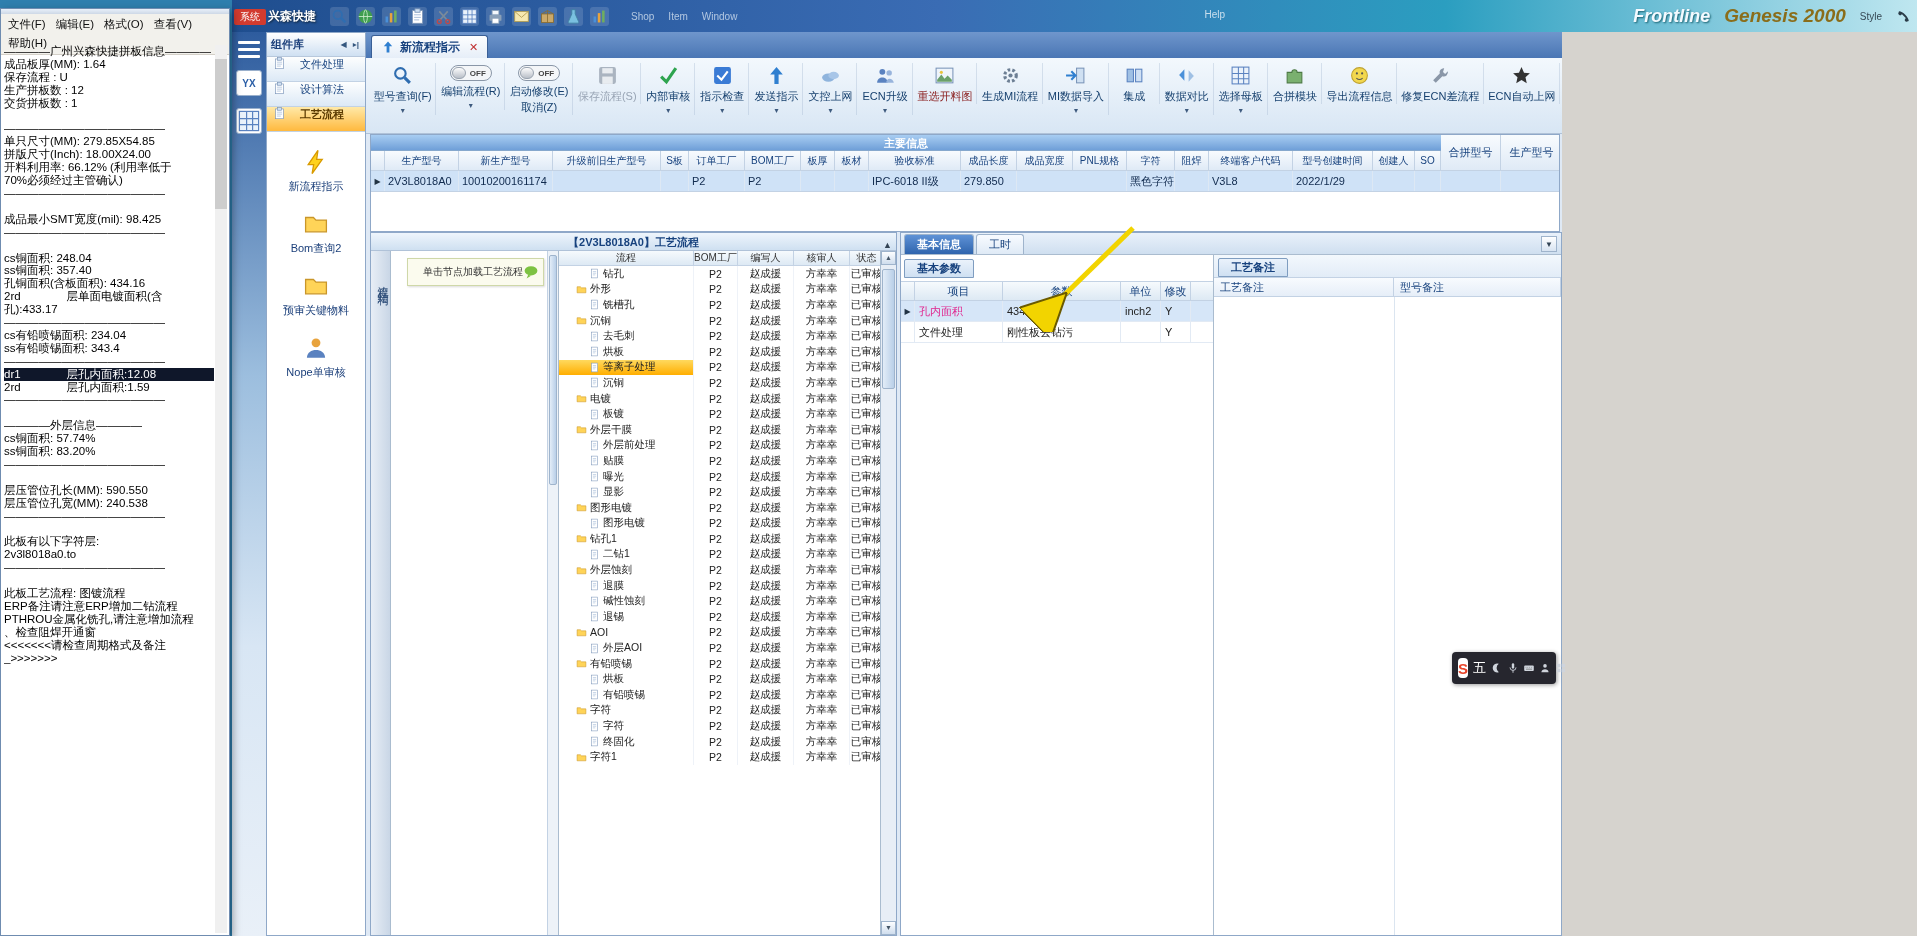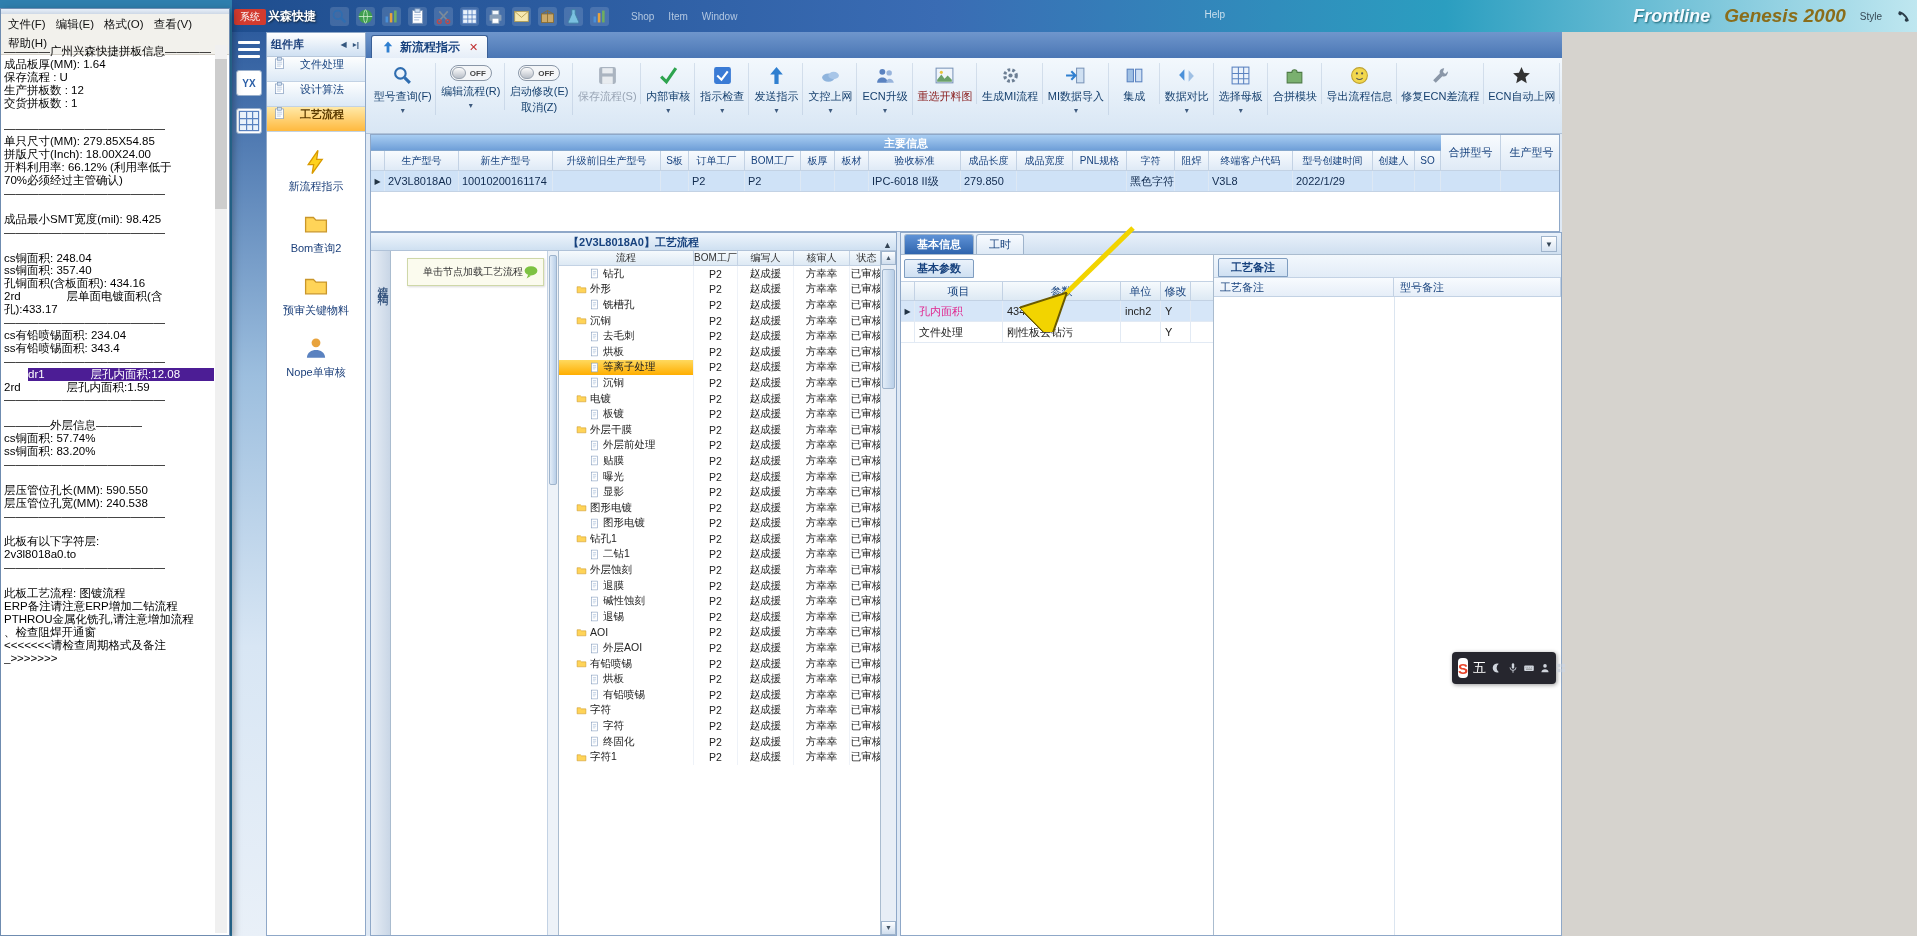--- a/index.html
+++ b/index.html
@@ -122,21 +122,21 @@
 #notes-body{position:absolute;left:0;top:42px;right:0;bottom:0;}
 #notes-divider{position:absolute;left:180px;top:0;bottom:0;width:1px;background:#dbe5f0;}
 
 
 #notepad{position:absolute;left:0;top:8px;width:230px;height:928px;background:#fff;border:1px solid #6f8cb0;box-shadow:3px 3px 8px rgba(0,0,0,.35);z-index:20;}
 #np-title{height:5px;background:linear-gradient(#e8f0fa,#cdd8e6);}
 #np-menubar{display:flex;flex-wrap:wrap;background:#f2f1ec;border-bottom:1px solid #d4d0c8;padding:1px 2px;}
 .np-menu-item{padding:2px 5px;font-size:11.5px;color:#111;}
 #np-text{position:absolute;left:3px;top:36px;right:15px;bottom:2px;overflow:hidden;font-size:11.5px;line-height:12.9px;color:#000;}
 .np-line{white-space:pre;overflow:hidden;}
-.np-sel{background:#4c1d95;color:#fff;margin-left:24px;}
+.np-sel{background:#0f172a;color:#fff;}
 #np-scroll{position:absolute;right:2px;top:36px;width:12px;bottom:2px;background:#f0f0f0;}
 #np-scroll .thumb{position:absolute;top:14px;left:0;right:0;height:150px;background:#cdcdcd;}
 
 
 #annotation-arrow{position:absolute;left:1015px;top:212px;width:140px;height:120px;z-index:40;pointer-events:none;}
 
 
 #ime-bar{position:absolute;left:1452px;top:652px;width:104px;height:32px;background:#26262e;border-radius:4px;display:flex;align-items:center;gap:5px;padding:0 6px;z-index:30;box-shadow:1px 1px 4px rgba(0,0,0,.4);}
 #ime-logo{width:20px;height:20px;background:#fff;border-radius:4px;color:#e8442a;font-weight:bold;font-size:15px;display:flex;align-items:center;justify-content:center;}
 #ime-mode{color:#fff;font-size:13px;}

